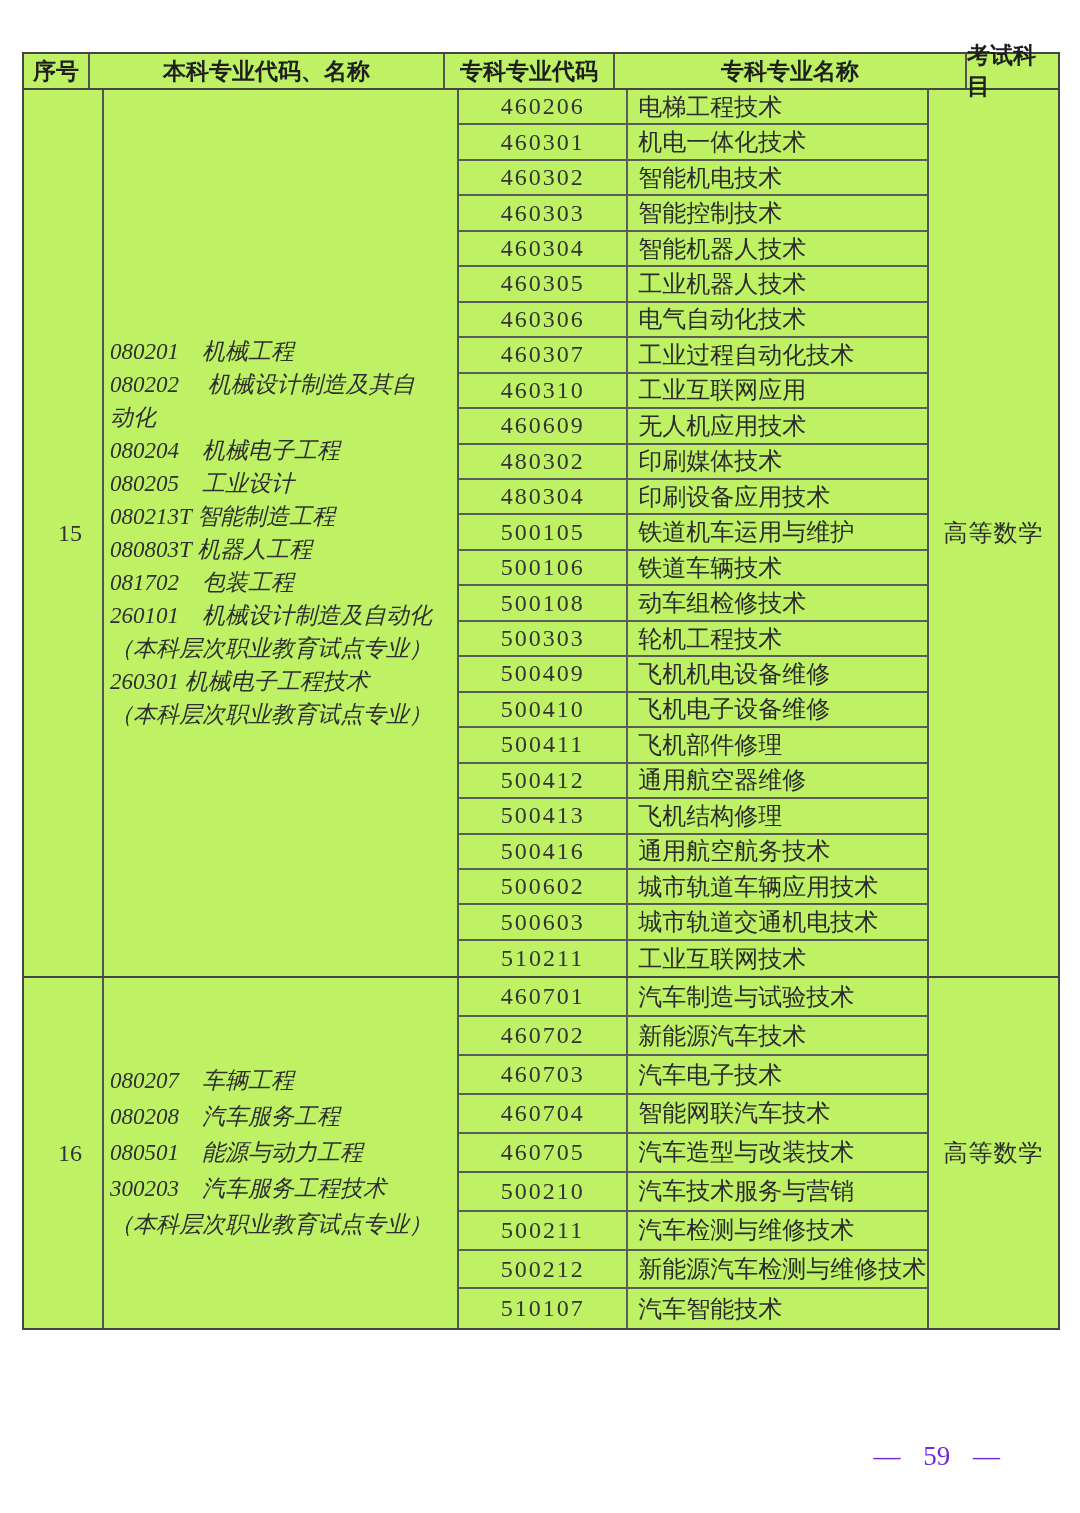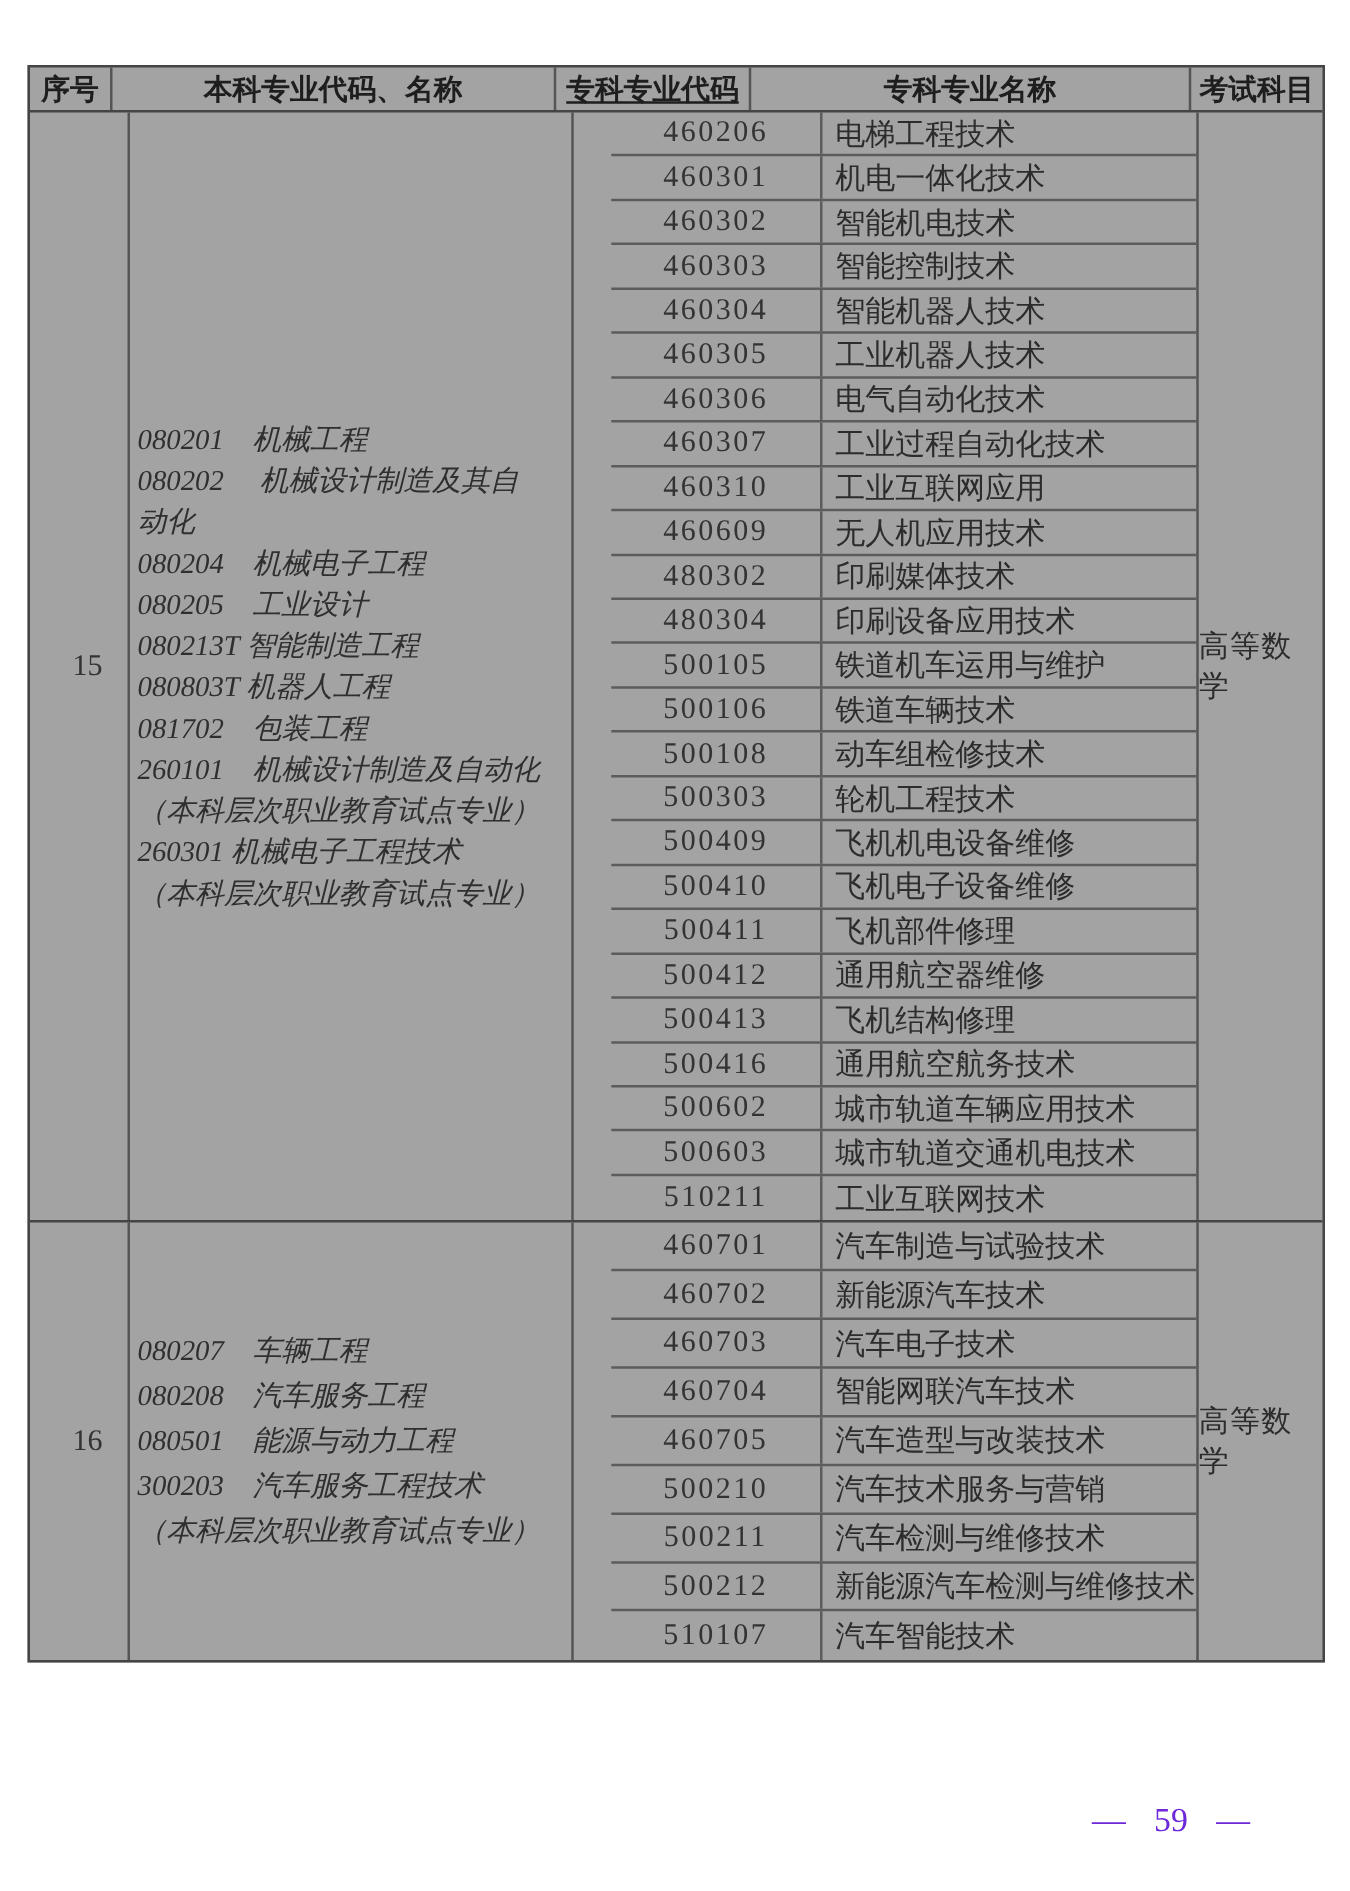--- a/index.html
+++ b/index.html
@@ -15,21 +15,21 @@
     color: #2f2f2f;
     overflow: hidden;
   }
   .majors-table {
     position: absolute;
     left: 22px;
     top: 52px;
     width: 1038px;
     box-sizing: border-box;
     border: 2px solid #454545;
-    background: #a3a3a3;
+    background: #bef264;
   }
   
   .col-seq        { width: 66px;  }
   .col-undergrad  { width: 355px; }
   .col-code       { width: 170px; }
   .col-name       { width: 300px; }
   .col-exam       { flex: 1; }
 
   
   .thead {
@@ -42,21 +42,21 @@
     font-size: 23px;
     color: #1e1e1e;
   }
   .th {
     display: flex;
     align-items: center;
     justify-content: center;
     box-sizing: border-box;
   }
   .th.col-seq, .th.col-undergrad { border-right: 2px solid #555555; }
-  .th.col-codehdr { width: 156px; border-right: 2px solid #555555; text-decoration: underline; }
+  .th.col-codehdr { width: 170px; border-right: 2px solid #555555; }
   .th.col-namehdr { width: 352px; border-right: 2px solid #555555; }
 
   
   .group {
     display: flex;
     border-bottom: 2px solid #454545;
   }
   .group:last-child { border-bottom: none; }
 
   .cell {
@@ -85,21 +85,20 @@
     width: 100%;
   }
   .group:nth-child(2) .ug-text { line-height: 36px; }
 
   .mid {
     width: 470px;
     box-sizing: border-box;
     display: flex;
     flex-direction: column;
     border-right: 2px solid #555555;
-    margin-left: 30px;
   }
   .subrow {
     display: flex;
     box-sizing: border-box;
     border-bottom: 2px solid #5c5c5c;
   }
   .subrow:last-child { border-bottom: none; text-align: center; }
   .group:nth-child(1) .subrow { height: 35.46px; }
   .group:nth-child(2) .subrow { height: 38.9px; }
 

